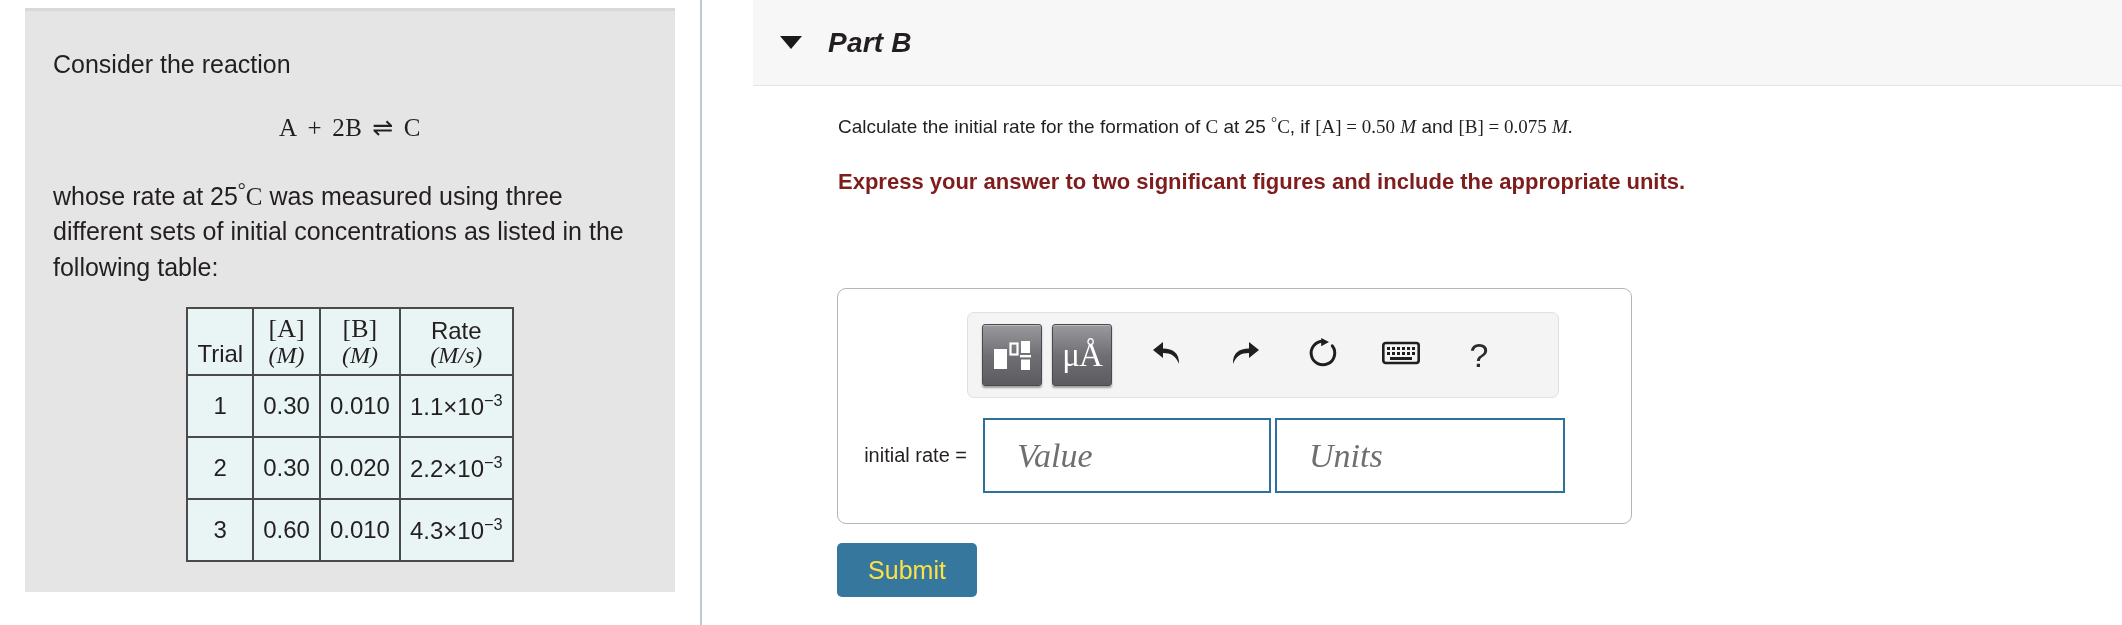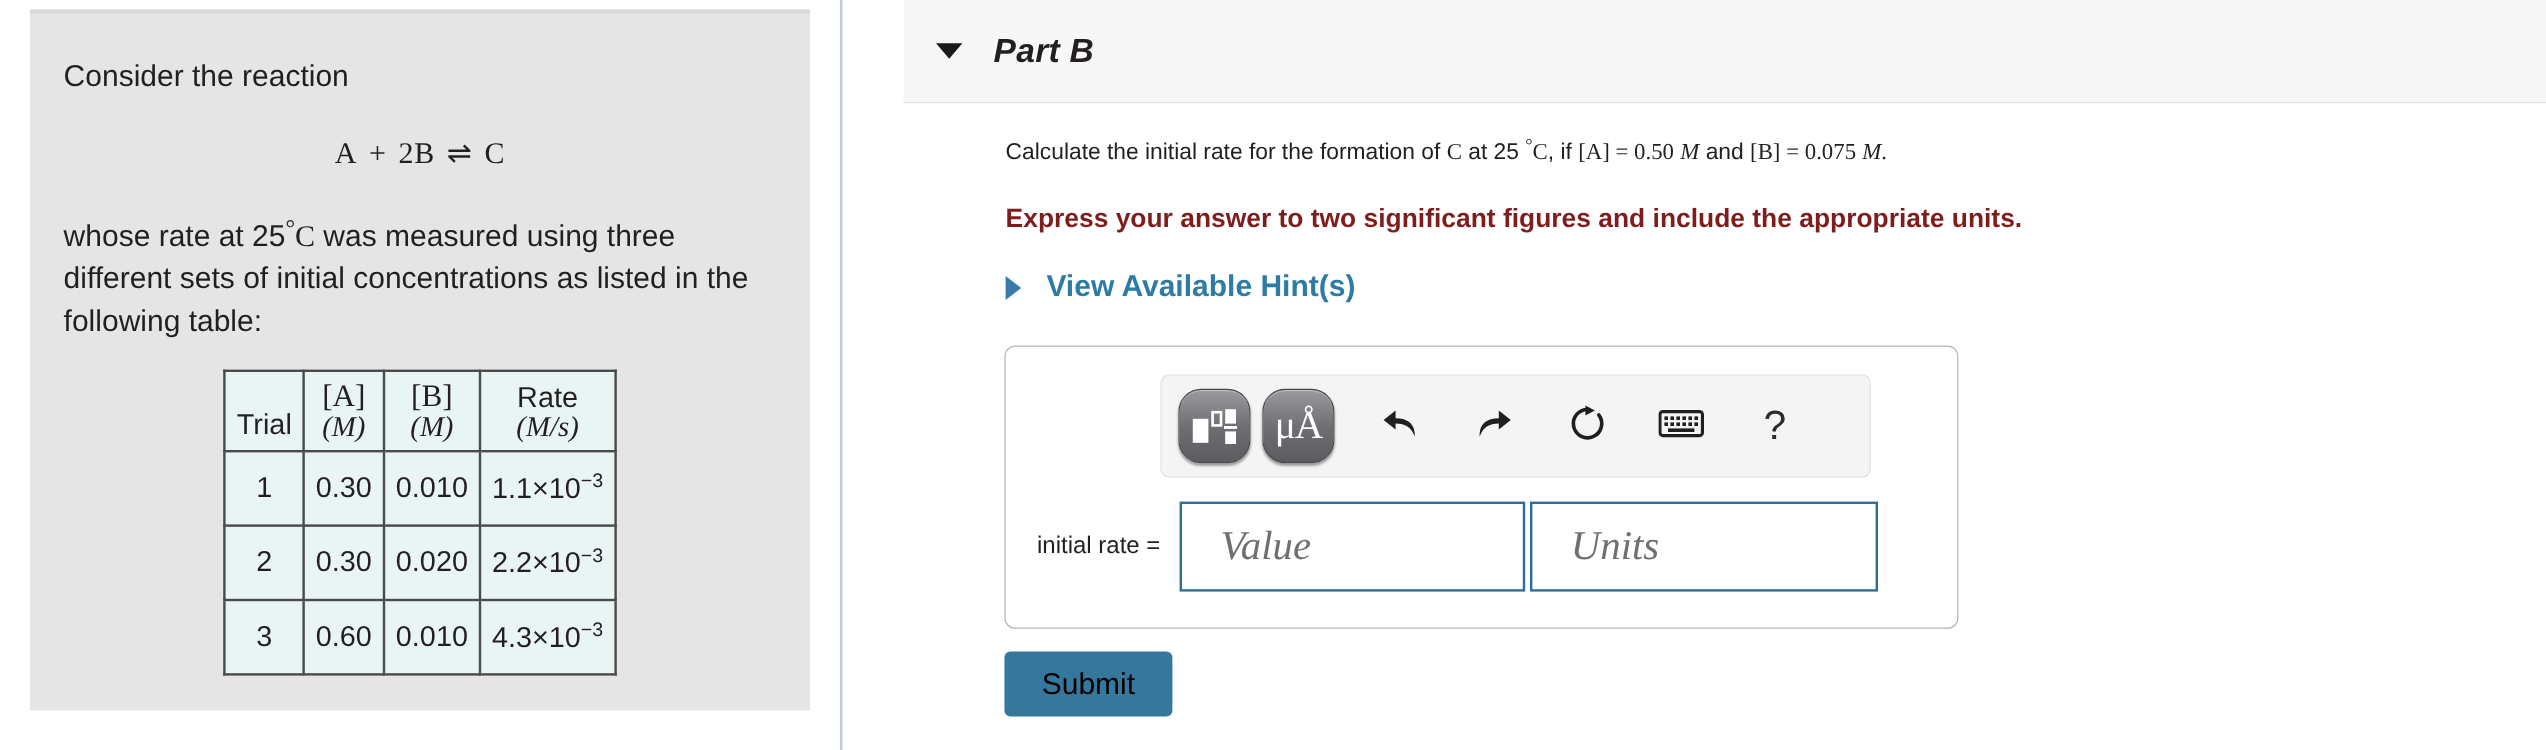--- a/index.html
+++ b/index.html
@@ -185,21 +185,21 @@
     height: 86px;
     background: #f4f4f4;
     border: 1px solid #e0e0e0;
     border-radius: 7px;
     display: flex;
     align-items: center;
     box-sizing: border-box;
   }
   .tb-btn {
     width: 60px; height: 62px;
-    border-radius: 19px;
+    border-radius: 3px;
     margin-left: 14px;
     background: linear-gradient(180deg, #9a9a9e 0%, #6e6e73 52%, #5b5b60 100%);
     border: 1px solid #4a4a4e;
     box-shadow: 0 2px 2px rgba(0,0,0,0.35), inset 0 1px 0 rgba(255,255,255,0.35);
     display: flex; align-items: center; justify-content: center;
     cursor: pointer;
     box-sizing: border-box;
   }
   .tb-btn.second { margin-left: 10px; }
   .tb-icon { display: flex; align-items: center; justify-content: center; }
@@ -251,21 +251,21 @@
   .ans-input::placeholder { color: #6f6f6f; opacity: 1; }
 
   
   #submit-button {
     position: absolute;
     left: 84px;
     top: 543px;
     width: 140px;
     height: 54px;
     background: #36789d;
-    color: #000000;
+    color: #fde047;
     border: none;
     border-radius: 5px;
     font-family: "Liberation Sans", sans-serif;
     font-size: 25px;
     cursor: pointer;
   }
 </style>
 </head>
 <body>
 
@@ -343,24 +343,20 @@
   </div>
 
   <div id="question-area">
 
     <div class="q-line">
       <span>Calculate the initial rate for the formation of </span><span class="serif-up">C</span><span> at 25 </span><span class="deg serif-up">°</span><span class="serif-up">C</span><span>, if </span><span class="serif-up">[A]</span><span class="serif-up"> = </span><span class="serif-up">0.50</span>&nbsp;<span class="serif-italic">M</span><span> and </span><span class="serif-up">[B]</span><span class="serif-up"> = </span><span class="serif-up">0.075</span>&nbsp;<span class="serif-italic">M</span><span class="serif-up">.</span>
     </div>
 
     <div class="q-bold">Express your answer to two significant figures and include the appropriate units.</div>
 
-    <div id="hints-row">
-      <span id="hints-caret"></span>
-      <span id="hints-label">View Available Hint(s)</span>
-    </div>
 
   </div>
 
   <div id="answer-box">
 
     <div id="mathbar">
 
       <div class="tb-btn">
         <span class="tb-icon">
           <svg width="38" height="30" viewBox="0 0 38 30" aria-hidden="true">

